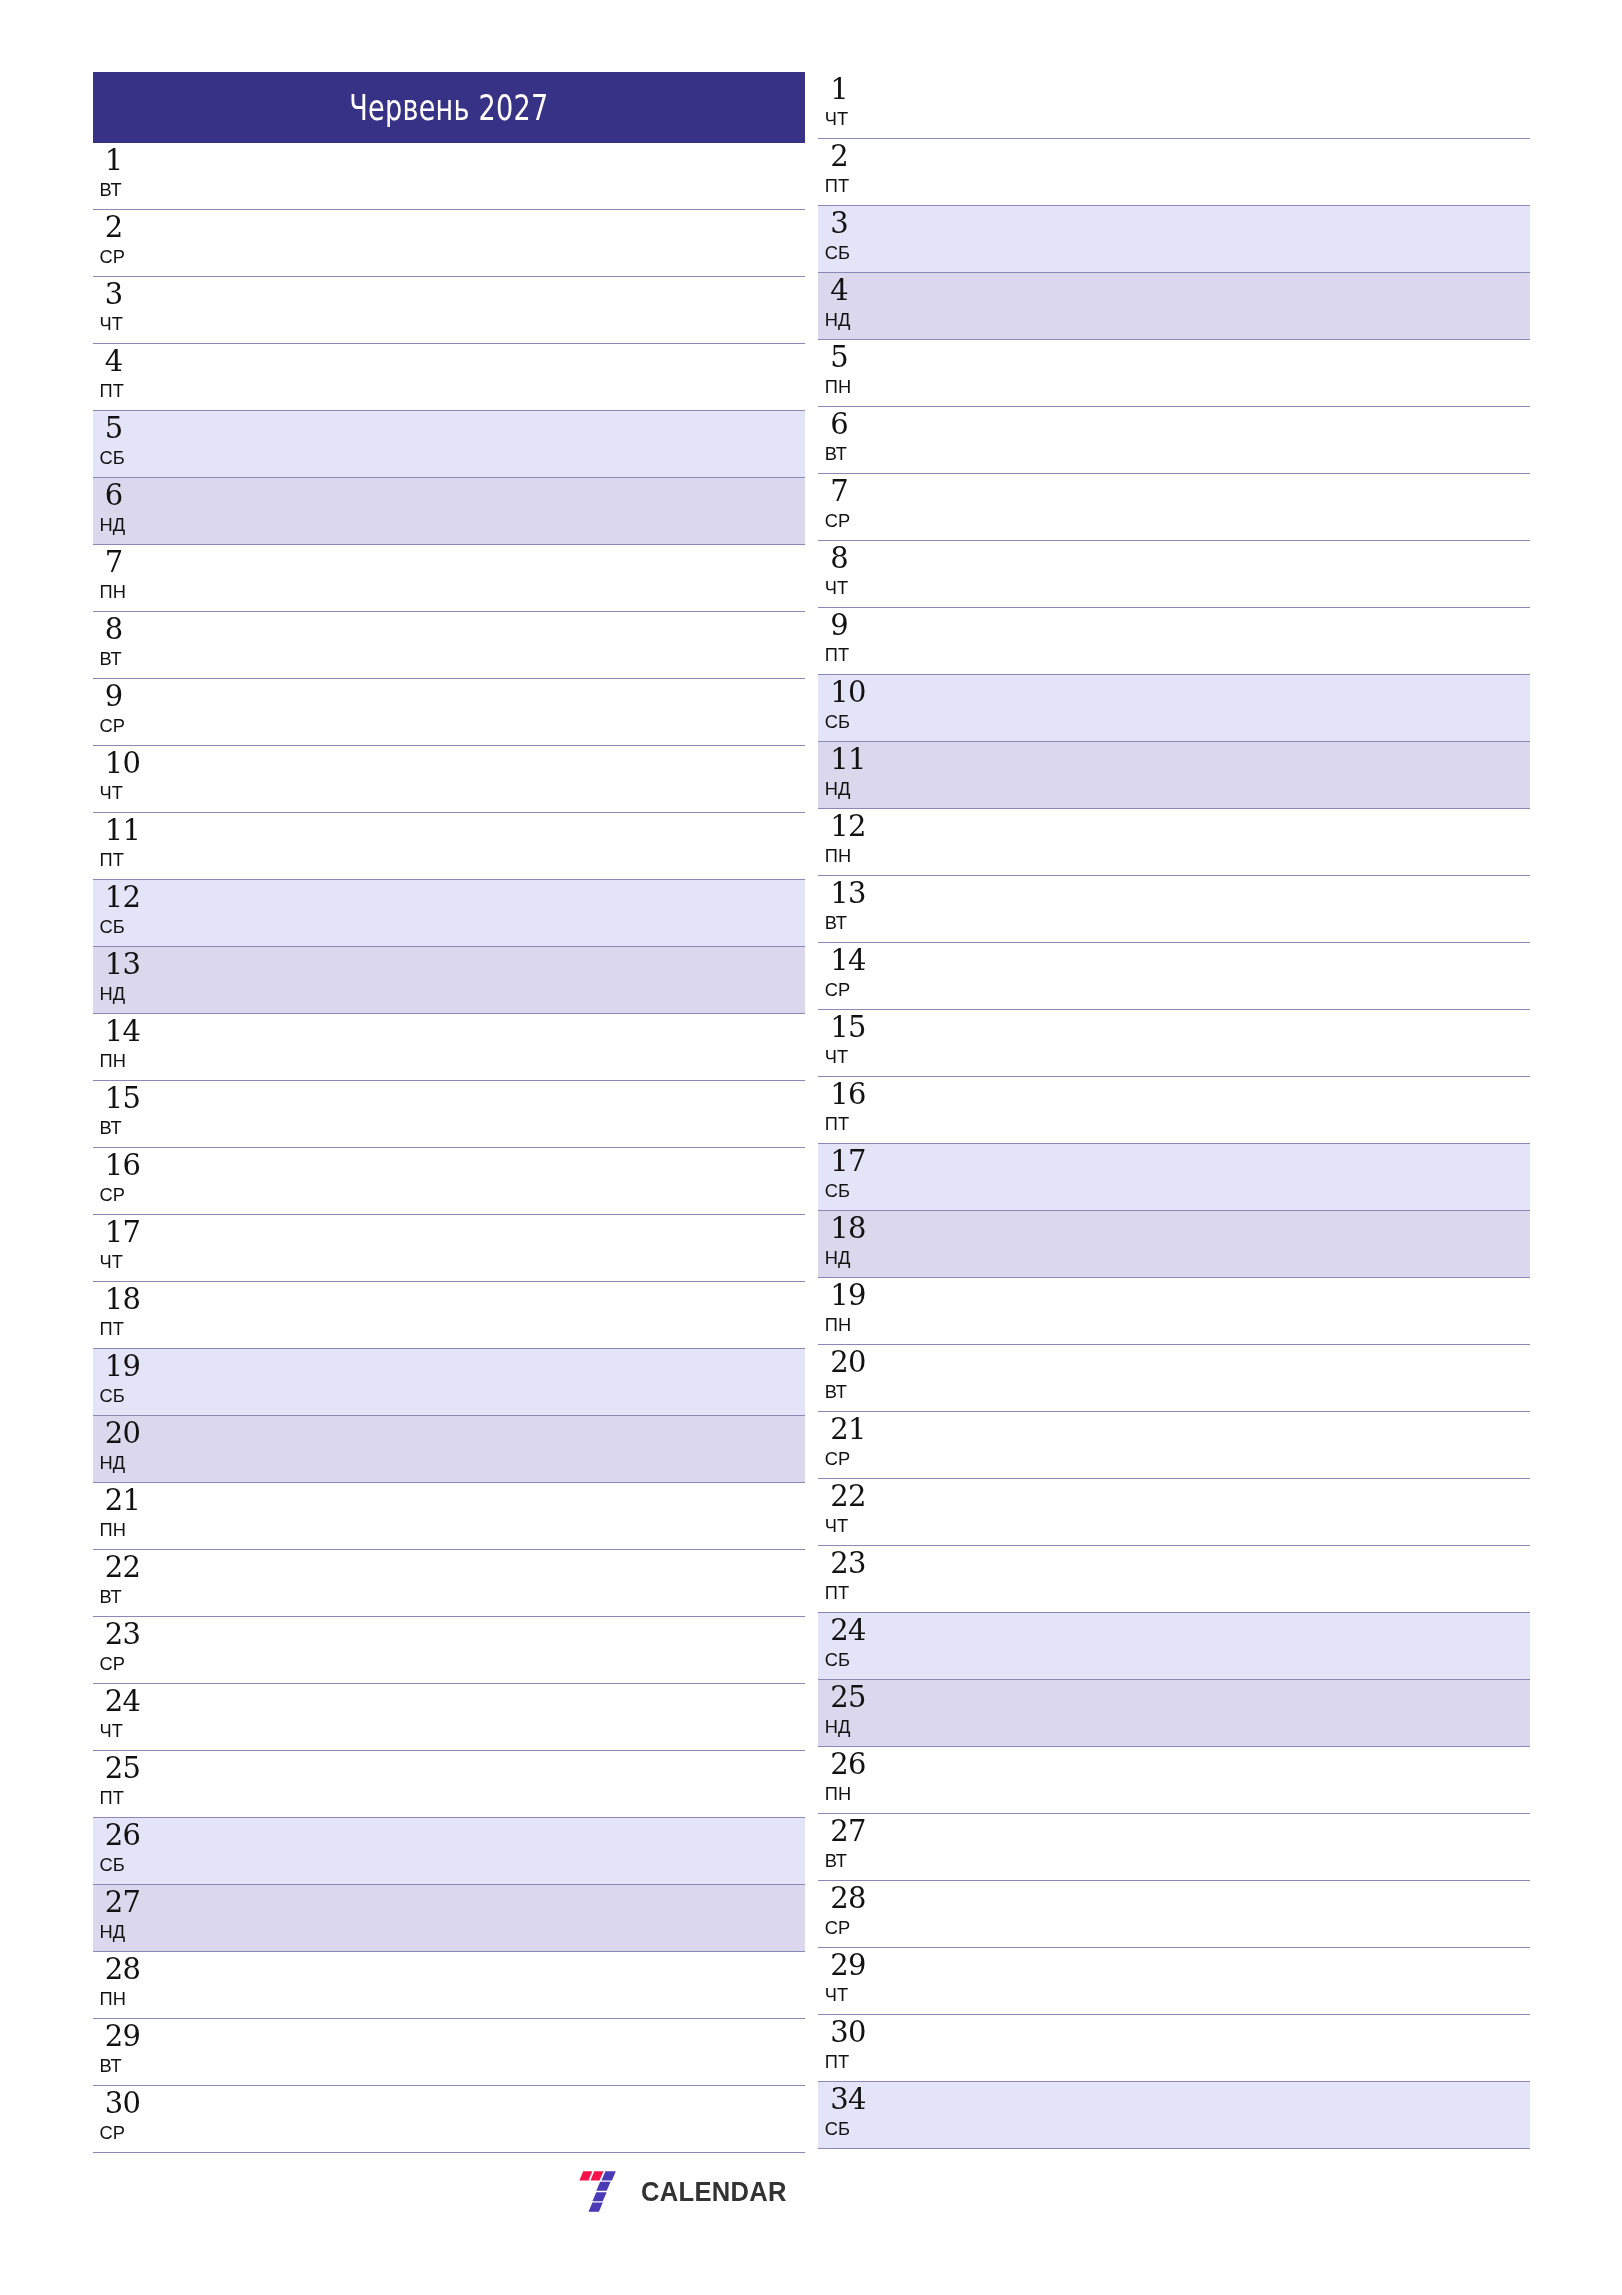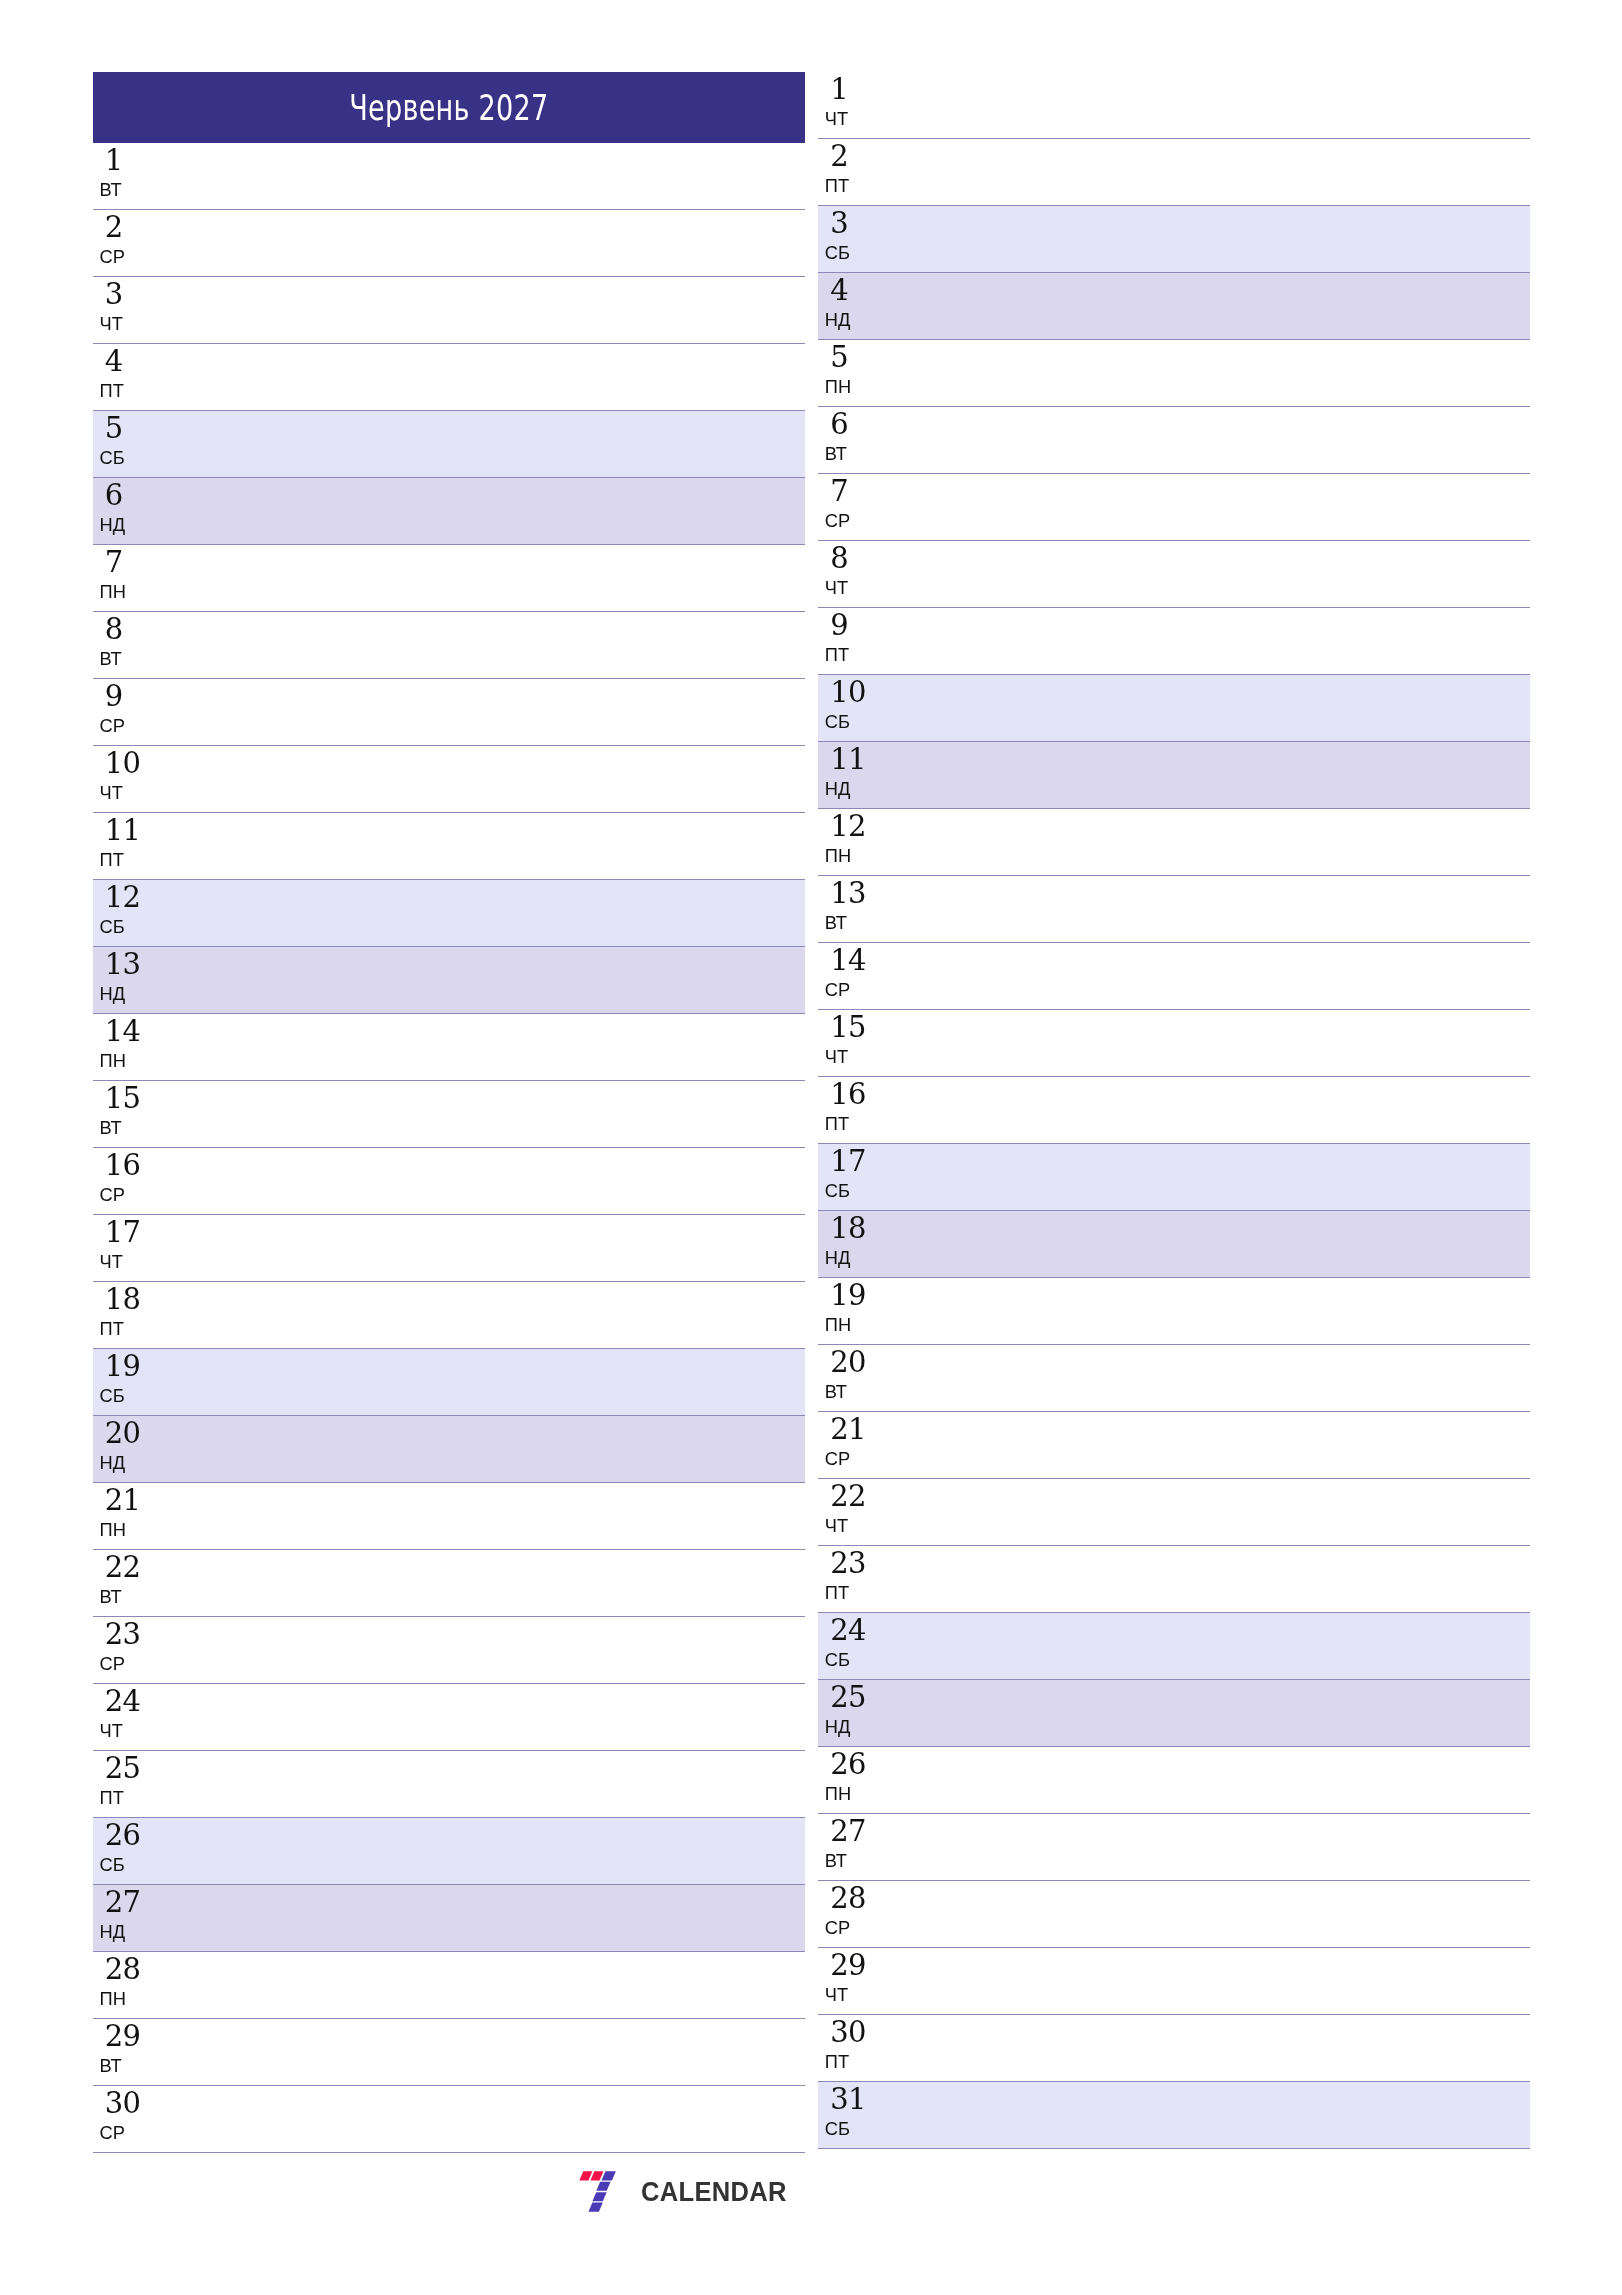--- a/index.html
+++ b/index.html
@@ -377,20 +377,20 @@
         </div>
         <div class="day-row">
           <span class="day-num">29</span>
           <span class="day-wd">ЧТ</span>
         </div>
         <div class="day-row">
           <span class="day-num">30</span>
           <span class="day-wd">ПТ</span>
         </div>
         <div class="day-row sat">
-          <span class="day-num">31</span>
+          <span class="day-num">34</span>
           <span class="day-wd">СБ</span>
         </div>
       </div>
   </div>
 
 </div>
 
 
 </body></html>

